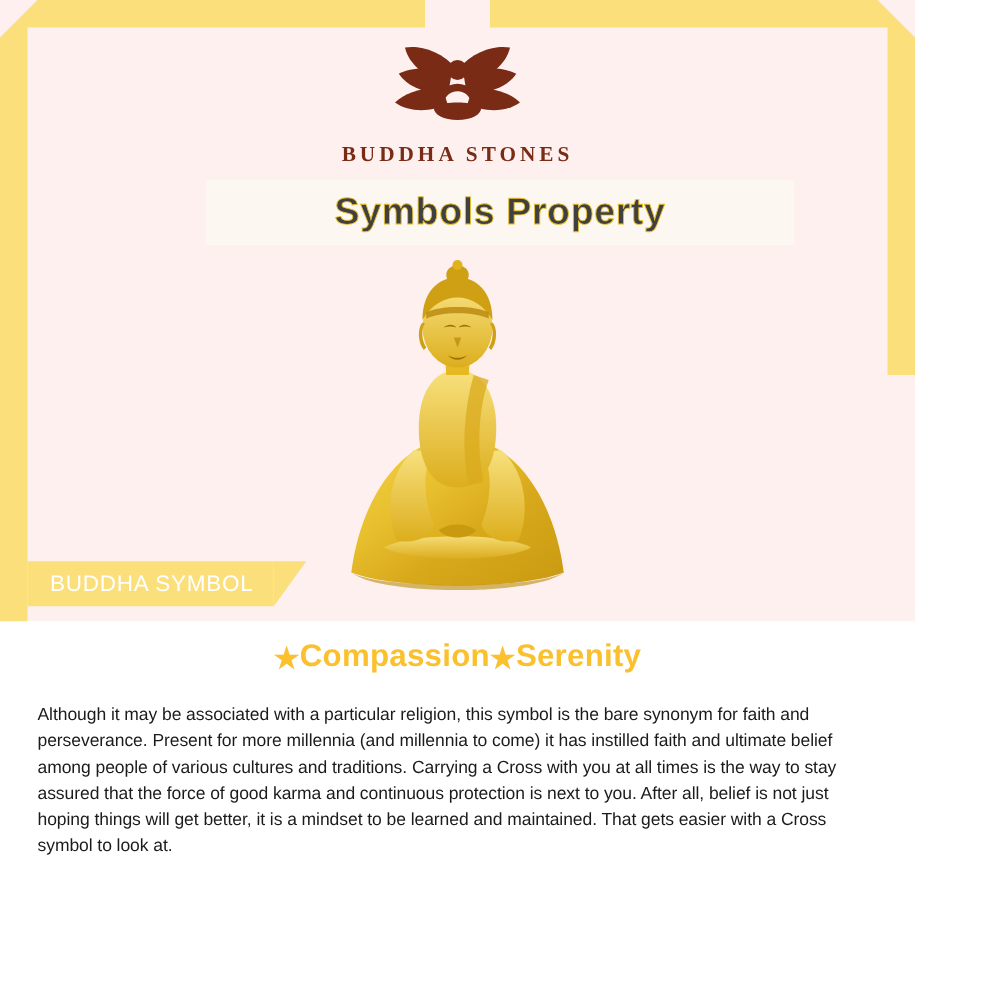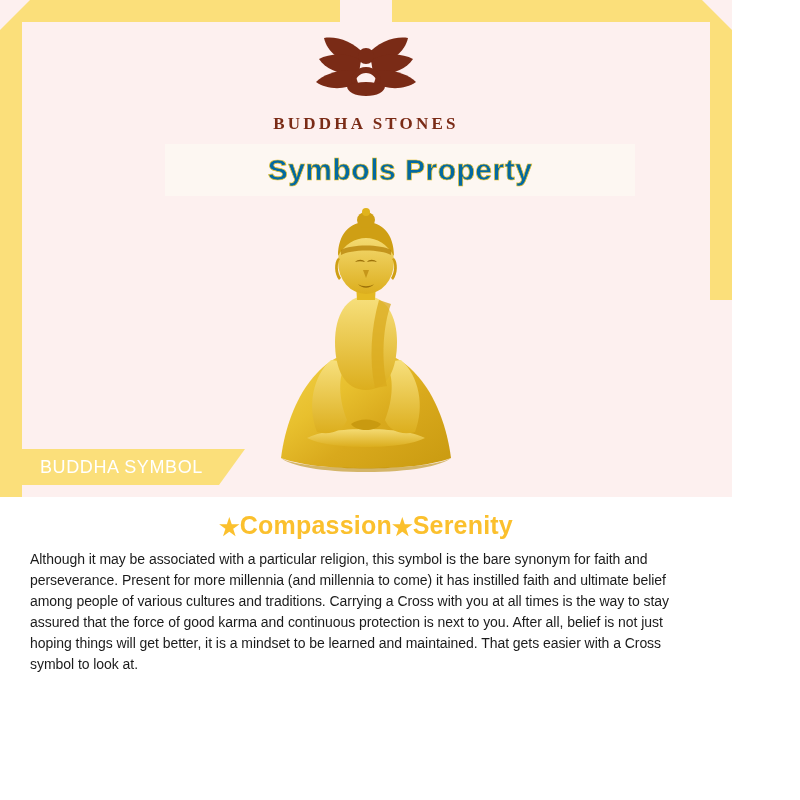--- a/index.html
+++ b/index.html
@@ -81,21 +81,21 @@
     height: 52px;
     background: #fdf7f2;
     z-index: 4;
     display: flex;
     align-items: center;
     justify-content: center;
   }
   .title-text {
     font-size: 30px;
     font-weight: bold;
-    color: #0369a1;
+    color: #404040;
     -webkit-text-stroke: 0.7px #e7c02c;
     letter-spacing: 0.5px;
   }
 
   
   .buddha-wrap {
     position: absolute;
     left: 0; right: 0;
     top: 200px;
     height: 290px;
@@ -141,21 +141,21 @@
     z-index: 5;
     padding: 14px 30px 0 30px;
     box-sizing: border-box;
   }
   .headline {
     text-align: center;
     font-size: 25px;
     font-weight: bold;
     color: #fbc02d;
     letter-spacing: 0.2px;
-    margin-bottom: 8px;
+    margin-bottom: 21px;
     white-space: nowrap;
   }
   .star {
     color: #fbc02d;
     font-size: 23px;
     vertical-align: -1px;
   }
   .body-copy {
     font-size: 14px;
     line-height: 1.5;

